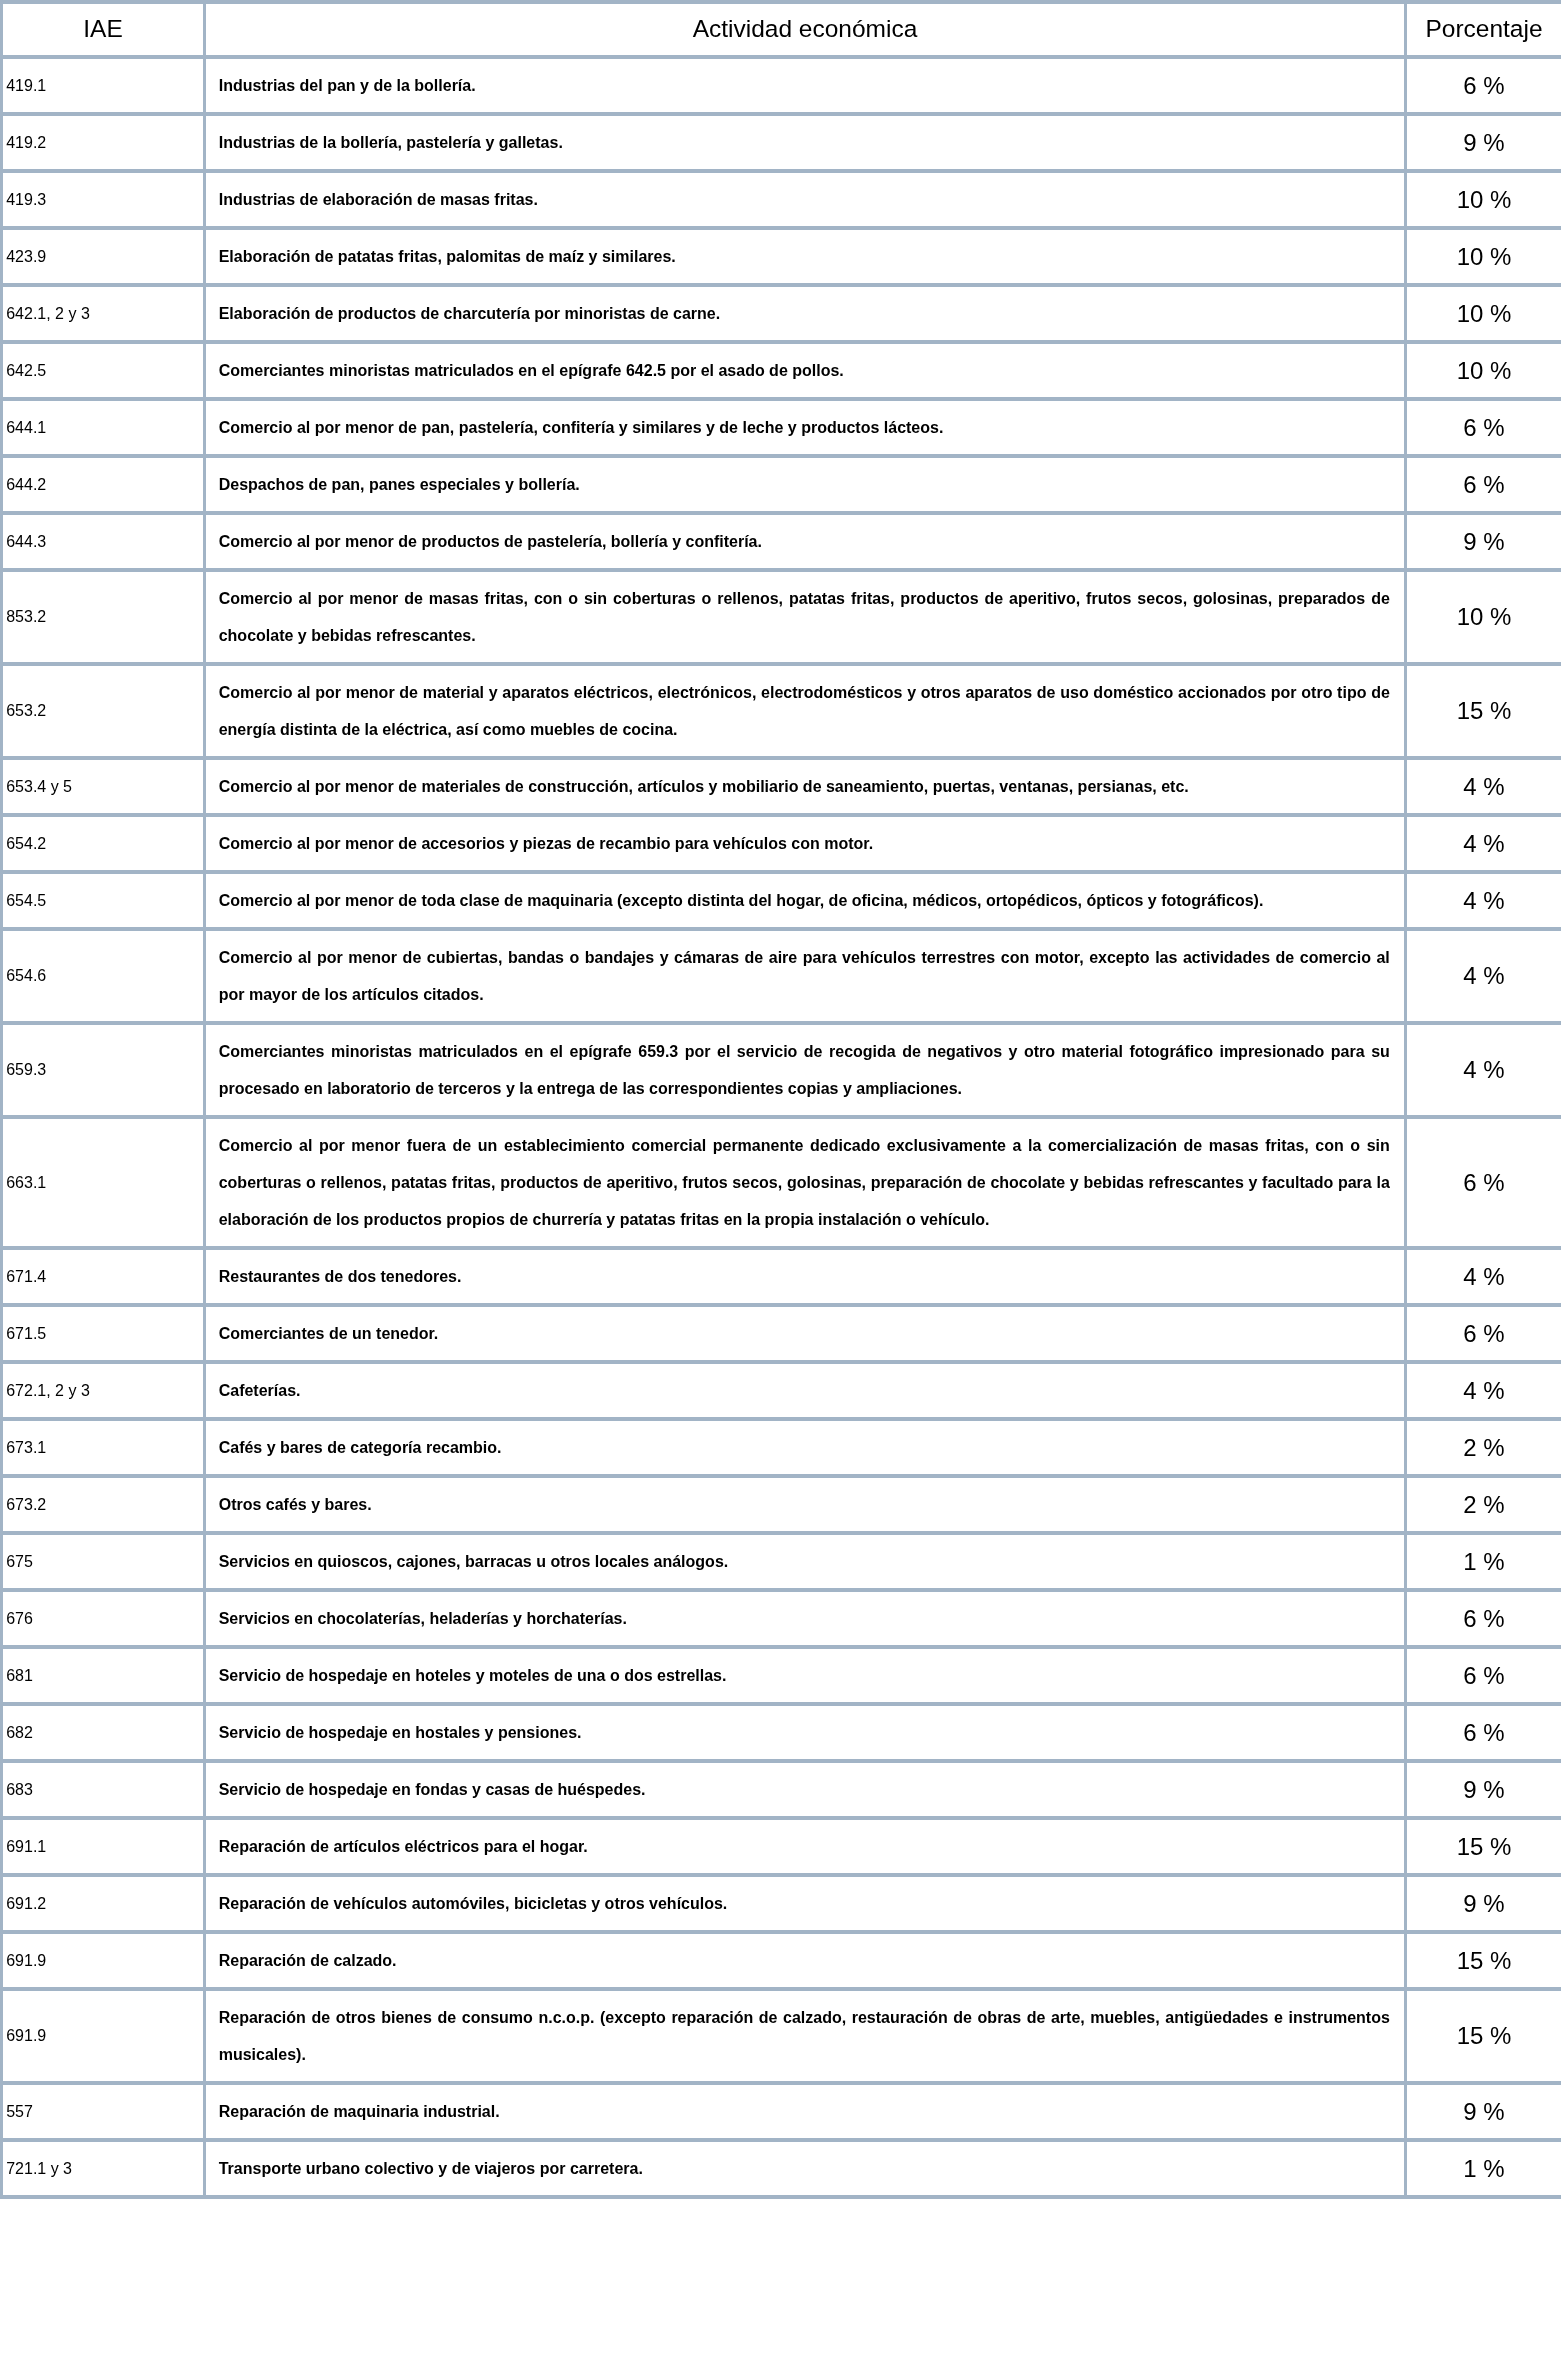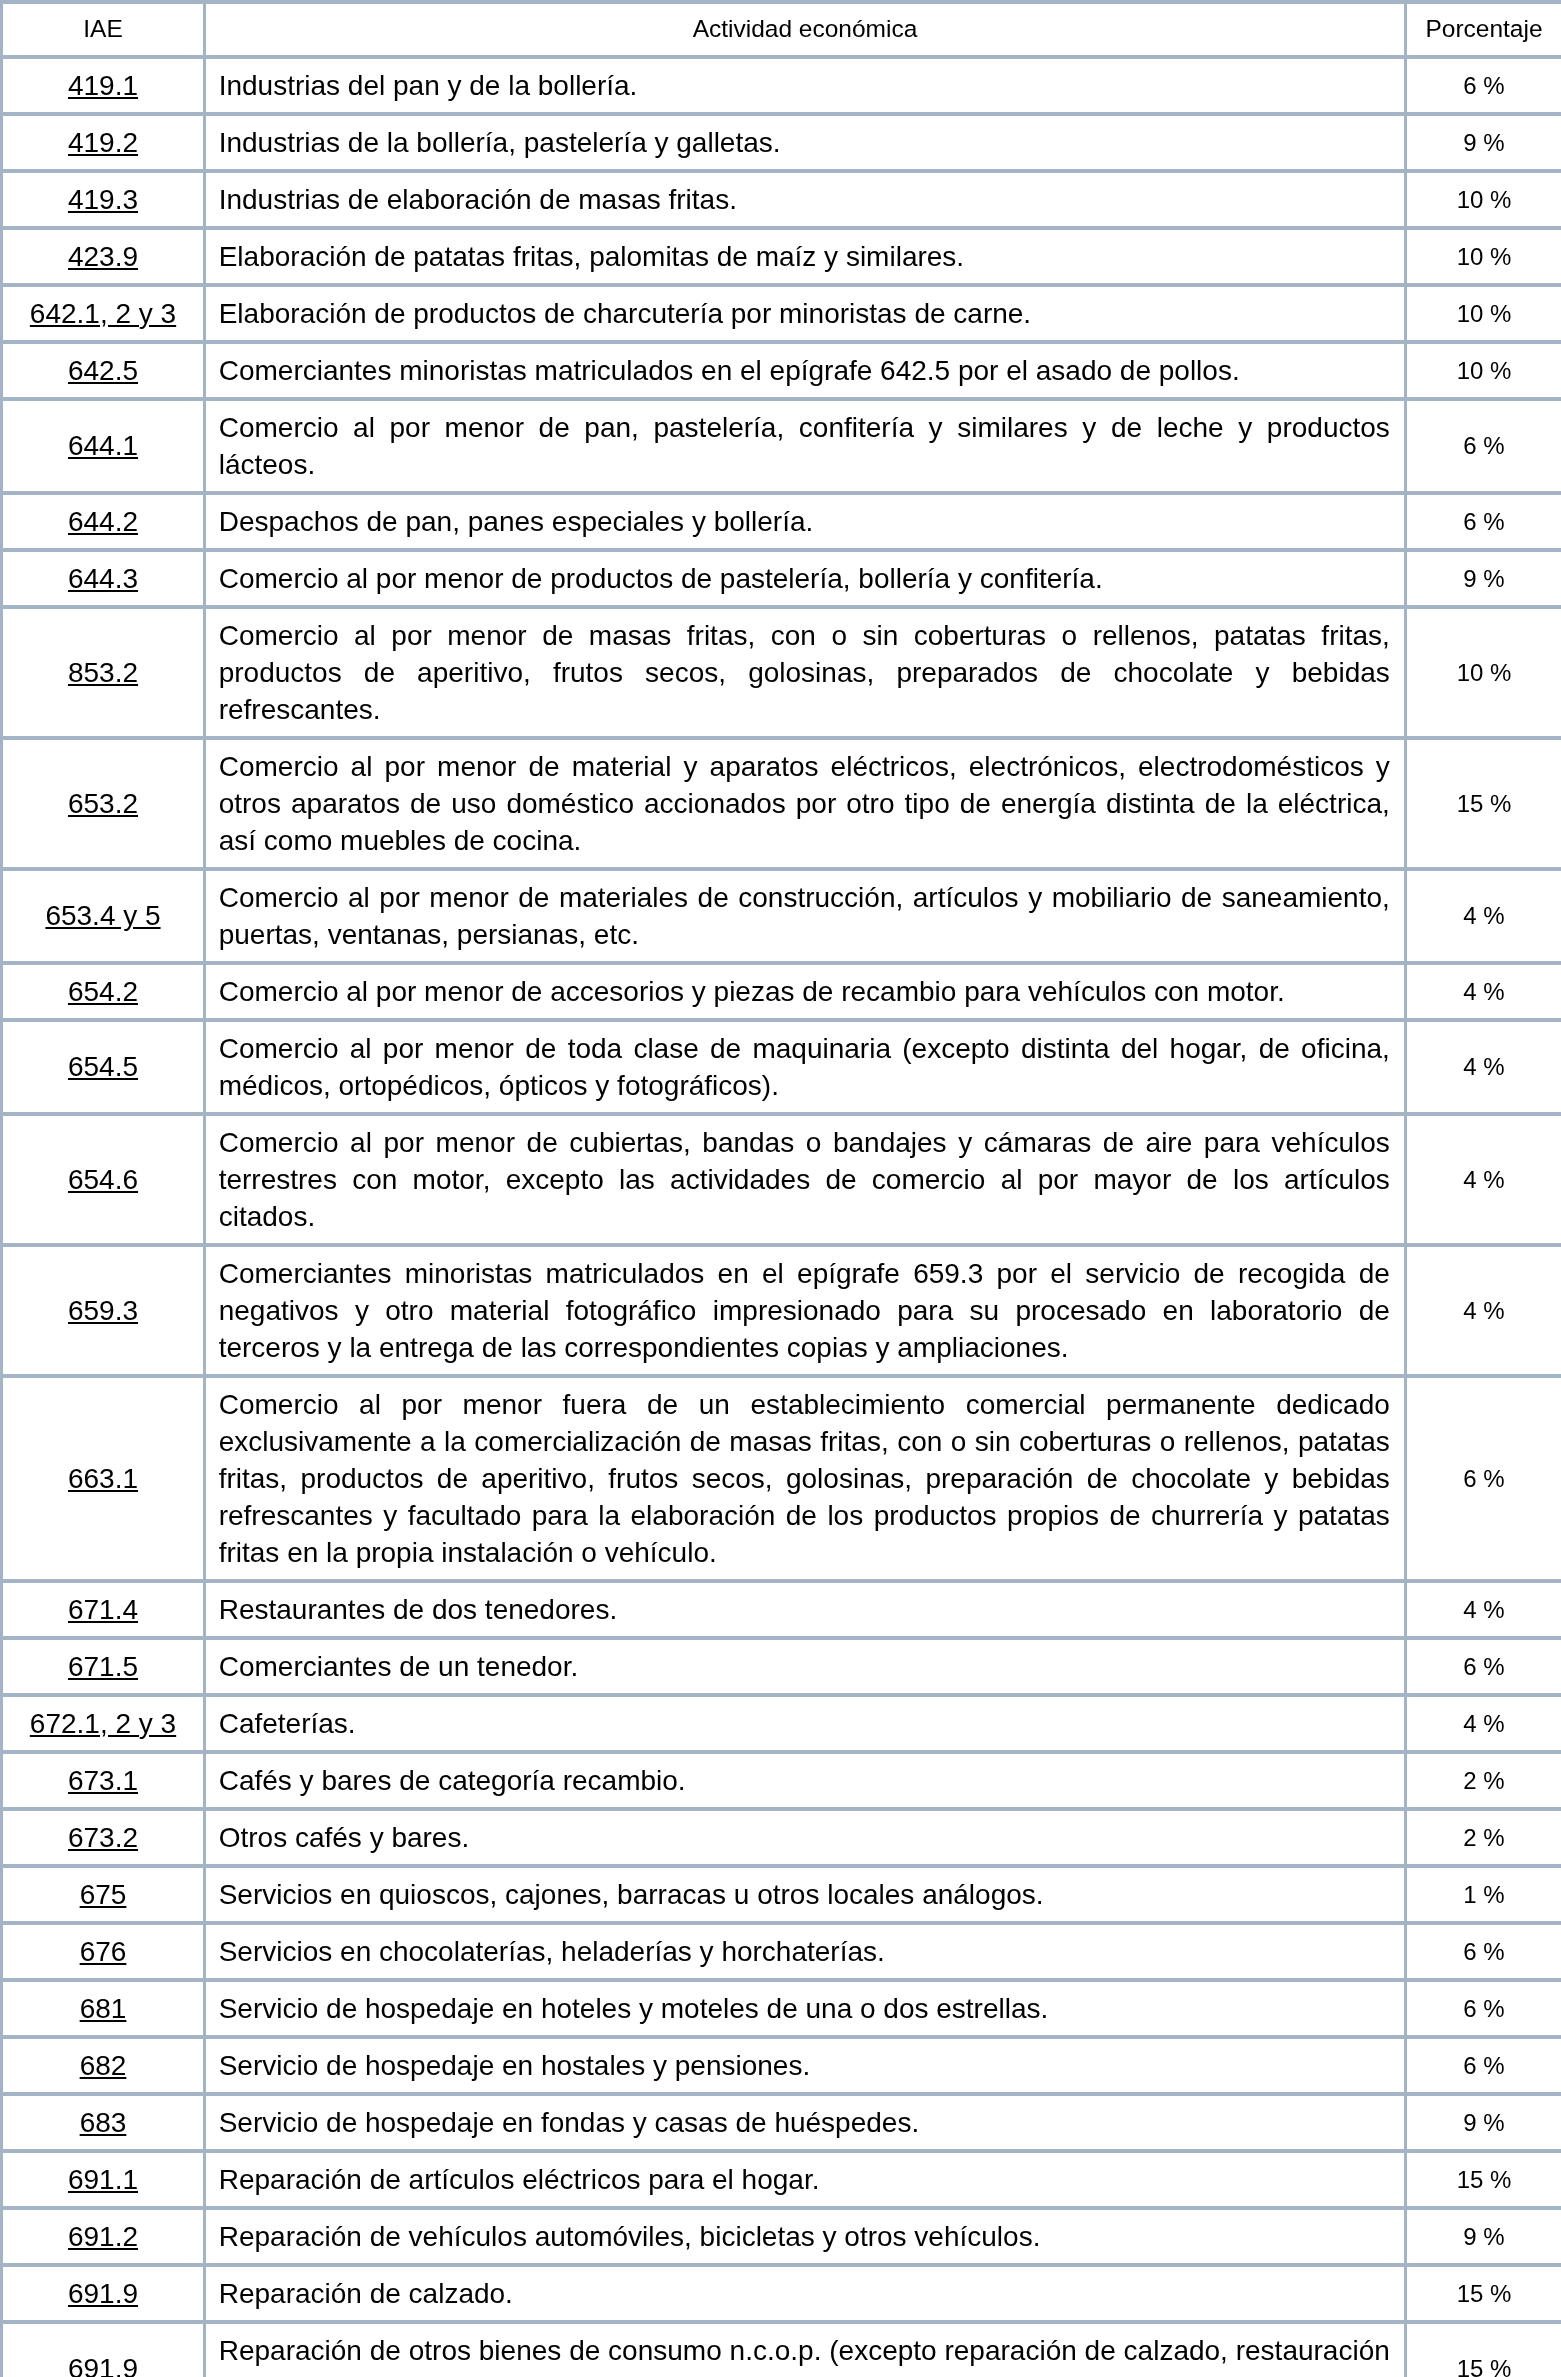--- a/index.html
+++ b/index.html
@@ -28,31 +28,31 @@
     word-wrap: break-word;
   }
   table.iae-table th {
     font-size: 24.5px;
     font-weight: normal;
     text-align: center;
     padding: 11px 6.3px;
     line-height: 28.5px;
   }
   td.iae-cell {
-    font-size: 28px;
-    text-align: center;
+    font-size: 16px;
+    text-align: left;
     padding: 8px 3.2px;
     line-height: 37px;
-    text-decoration: underline;
   }
   td.actividad-cell {
-    font-size: 28px;
+    font-size: 16px;
     text-align: justify;
     padding: 8px 14.2px 8px 12.7px;
     line-height: 37px;
+    font-weight: bold;
   }
   td.porcentaje-cell {
     font-size: 24px;
     text-align: center;
     padding: 8px 3.2px;
     line-height: 37px;
   }
 </style>
 </head>
 <body>

